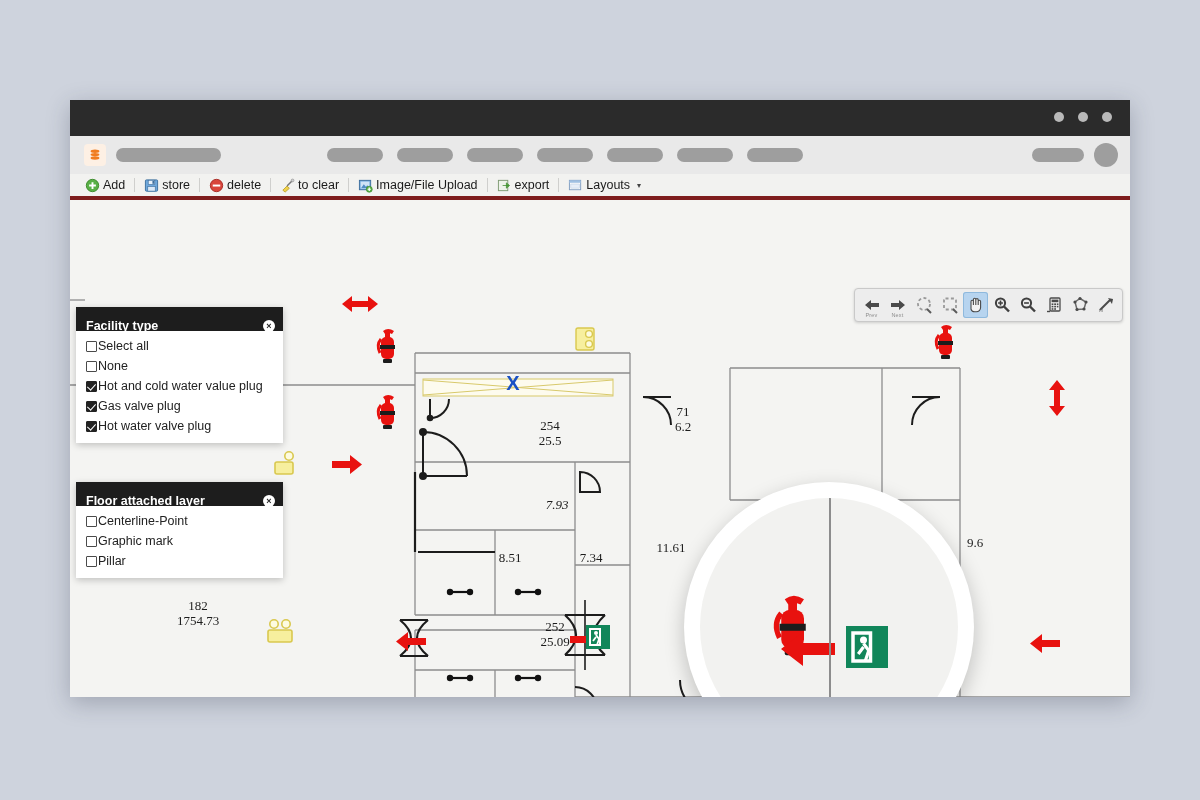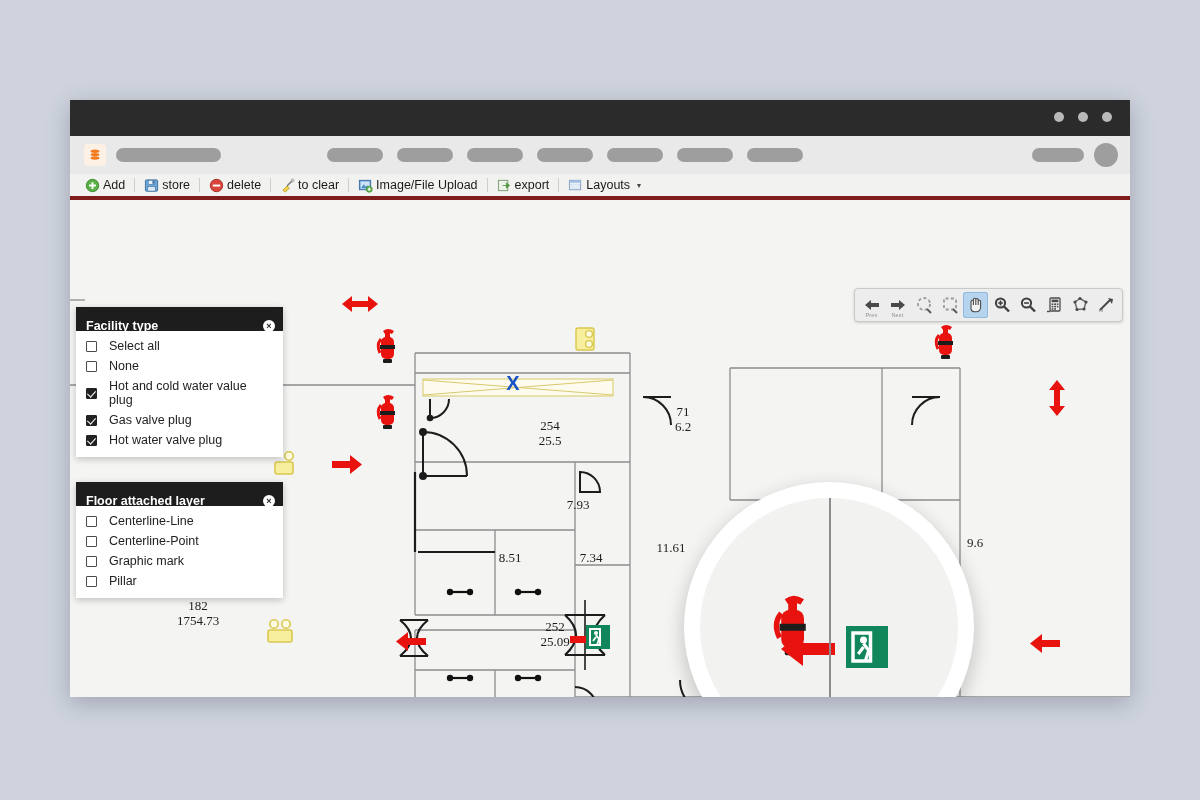--- a/index.html
+++ b/index.html
@@ -61,21 +61,21 @@
   }
   .panel-hd {
     background: #1d1d1d; color: #fff; height: 24px; display: flex; align-items: center;
     justify-content: space-between; padding: 13px 8px 0 10px; font-size: 12.5px; font-weight: bold;
   }
   .panel-close {
     width: 12px; height: 12px; border-radius: 50%; background: #fff; color: #1d1d1d;
     font-size: 9px; line-height: 12px; text-align: center; cursor: pointer; font-weight: bold;
   }
   .panel-body { padding: 5px 0 7px 0; }
-  .chk-row { display: flex; align-items: center; gap: 12px; padding: 3px 10px; font-size: 12.5px; color: #222; }
+  .chk-row { display: flex; align-items: center; gap: 1px; padding: 3px 10px; font-size: 12.5px; color: #222; }
   .box { width: 11px; height: 11px; border: 1px solid #4a4a4a; background: #fff; flex: none; position: relative; border-radius: 1px; }
   .box.on { background: #222; border-color: #222; }
   .box.on::after {
     content: ""; position: absolute; left: 2px; top: 0px; width: 4px; height: 7px;
     border: solid #fff; border-width: 0 1.6px 1.6px 0; transform: rotate(42deg);
   }
 
   
   .toolstrip {
     position: absolute; right: 7px; top: 88px; z-index: 45;
@@ -410,21 +410,21 @@
         </g>
       </svg>
 
       <div id="labels">
           <div class="lbl-txt" style="left: 128px; top: 413px; transform: translate(-50%, -50%);">182
 1754.73</div>
           <div class="lbl-txt" style="left: 480px; top: 233px; transform: translate(-50%, -50%);">254
 25.5</div>
           <div class="lbl-txt" style="left: 613px; top: 219px; transform: translate(-50%, -50%);">71
 6.2</div>
-          <div class="lbl-txt" style="left: 508px; top: 305px; transform: translate(-50%, -50%);">7.93</div>
+          <div class="lbl-txt" style="left: 487px; top: 305px; transform: translate(-50%, -50%); font-style: italic;">7.93</div>
           <div class="lbl-txt" style="left: 440px; top: 358px; transform: translate(-50%, -50%);">8.51</div>
           <div class="lbl-txt" style="left: 521px; top: 358px; transform: translate(-50%, -50%);">7.34</div>
           <div class="lbl-txt" style="left: 601px; top: 348px; transform: translate(-50%, -50%);">11.61</div>
           <div class="lbl-txt" style="left: 485px; top: 434px; transform: translate(-50%, -50%);">252
 25.09</div>
           <div class="lbl-txt" style="left: 905px; top: 343px; transform: translate(-50%, -50%);">9.6</div>
         </div>
 
       <div class="magnifier">
         <div class="inner">
@@ -481,24 +481,20 @@
             </div>
           </div>
           <div class="panel" style="left: 6px; top: 282px;">
             <div class="panel-hd">
               <span>Floor attached layer</span>
               <span class="panel-close">×</span>
             </div>
             <div class="panel-body">
               <div class="chk-row">
                 <span class="box"></span>
-                <span>Centerline-Line</span>
-              </div>
-              <div class="chk-row">
-                <span class="box"></span>
                 <span>Centerline-Point</span>
               </div>
               <div class="chk-row">
                 <span class="box"></span>
                 <span>Graphic mark</span>
               </div>
               <div class="chk-row">
                 <span class="box"></span>
                 <span>Pillar</span>
               </div>

